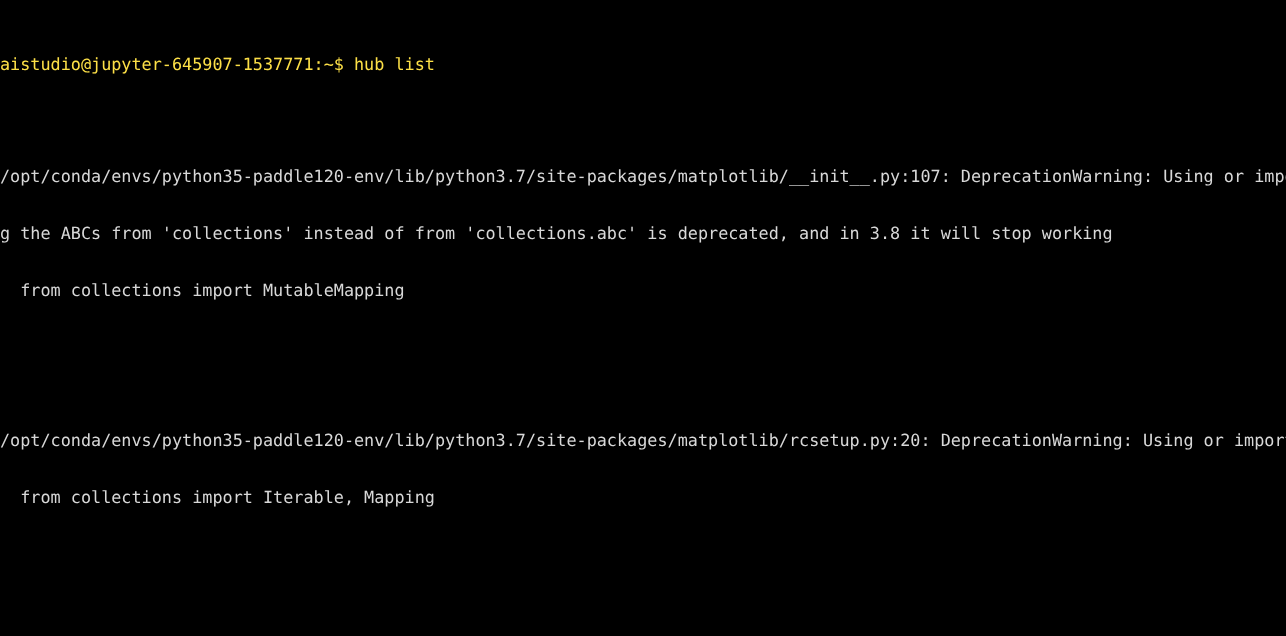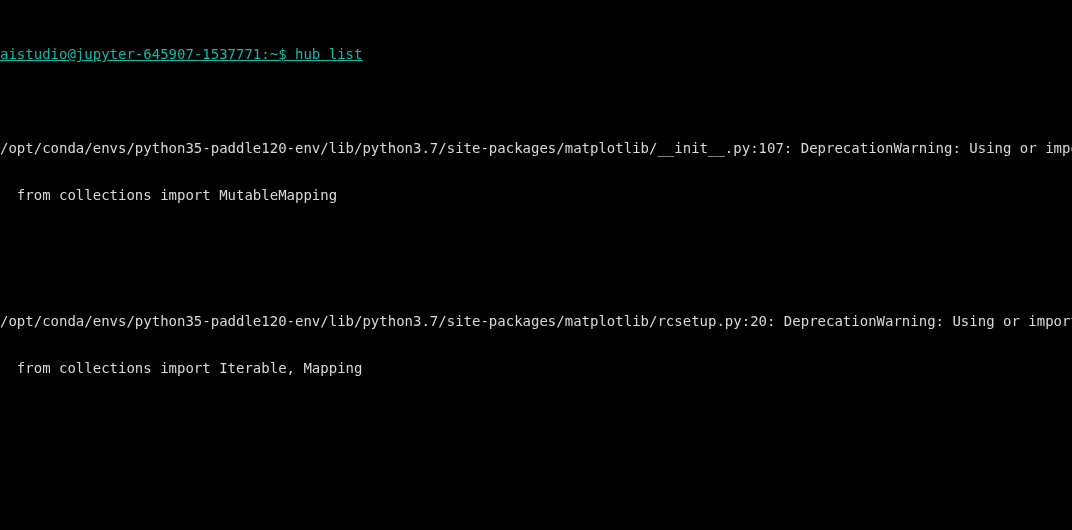--- a/index.html
+++ b/index.html
@@ -28,32 +28,33 @@
     position: relative;
   }
   .tline {
     white-space: pre;
     font-family: "DejaVu Sans Mono", "Liberation Mono", monospace;
     font-size: 14px;
     line-height: 15.7px;
     height: 15.7px;
     color: #d8d8d8;
   }
-  .prompt-line { color: #14b8a6; text-decoration: underline; }
+  .prompt-line { color: #fde047; }
   .warn-line { color: #d8d8d8; }
 </style>
 </head>
 <body>
 
 <div id="terminal">
 
   <div class="tline prompt-line">aistudio@jupyter-645907-1537771:~$ hub list</div>
 
   <div>
     <div class="tline warn-line">/opt/conda/envs/python35-paddle120-env/lib/python3.7/site-packages/matplotlib/__init__.py:107: DeprecationWarning: Using or importin</div>
+    <div class="tline warn-line">g the ABCs from 'collections' instead of from 'collections.abc' is deprecated, and in 3.8 it will stop working</div>
     <div class="tline warn-line">  from collections import MutableMapping</div>
   </div>
 
   <div>
     <div class="tline warn-line">/opt/conda/envs/python35-paddle120-env/lib/python3.7/site-packages/matplotlib/rcsetup.py:20: DeprecationWarning: Using or importing</div>
     <div class="tline warn-line">  from collections import Iterable, Mapping</div>
   </div>
 
   
 

